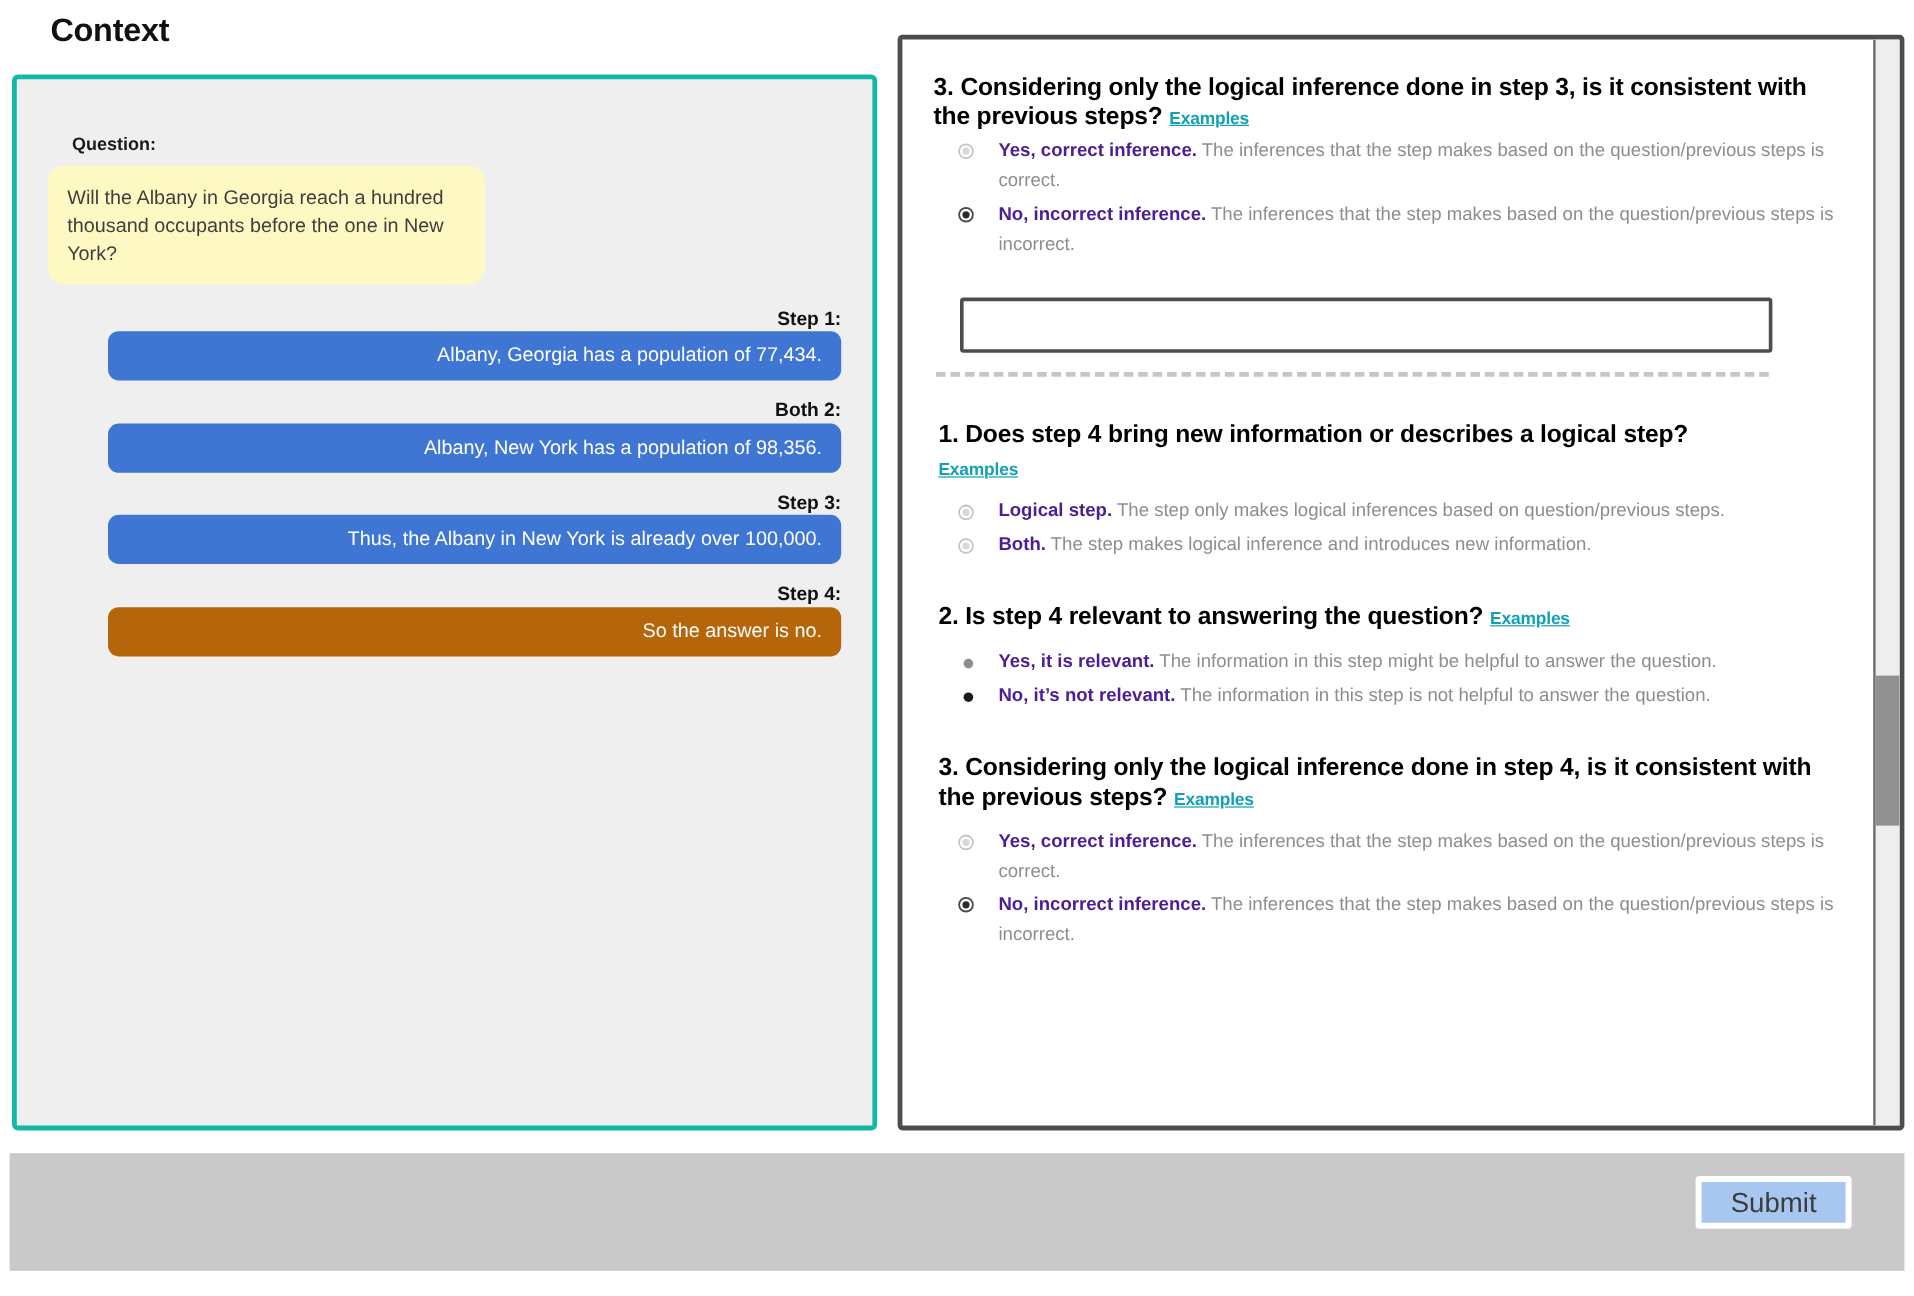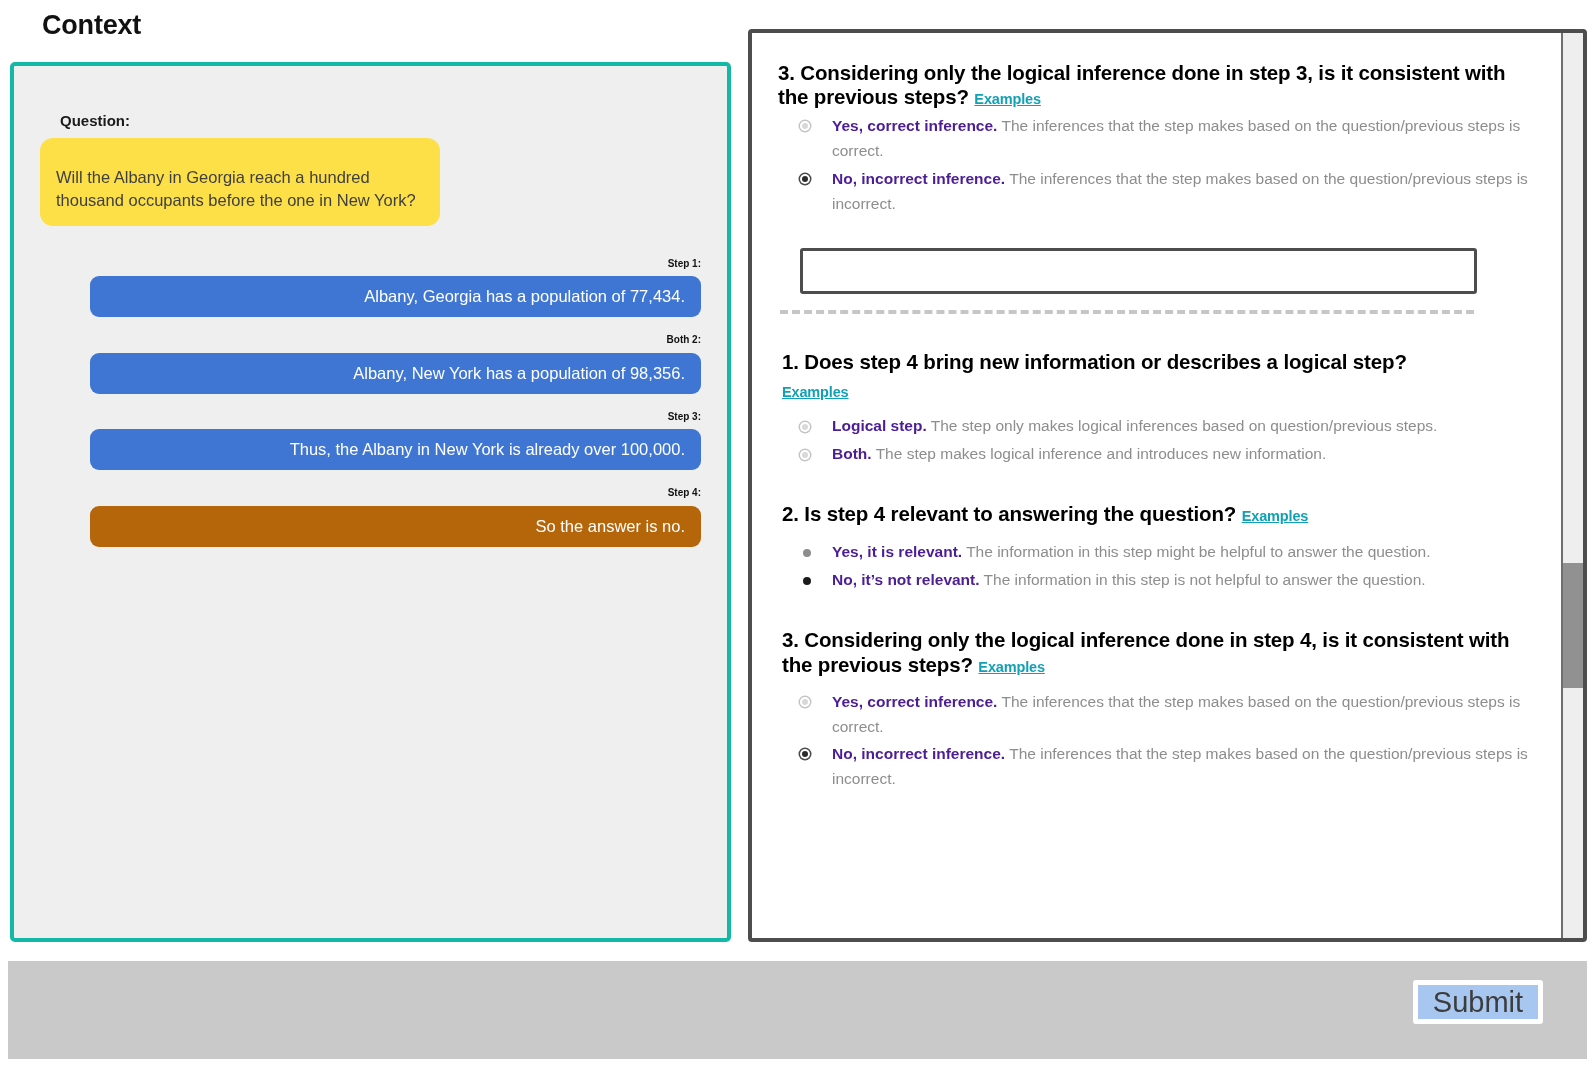--- a/index.html
+++ b/index.html
@@ -24,29 +24,29 @@
     background: #efefef;
     border: 4px solid #14b8a6;
     border-radius: 5px;
   }
   .question-label {
     position: absolute; left: 46px; top: 46px;
     font-size: 15px; font-weight: bold; color: #1a1a1a;
   }
   .question-bubble {
     position: absolute; left: 26px; top: 72px;
-    width: 400px;
-    background: #fde047;
+    width: 364px;
+    background: #fef9c3;
     border-radius: 13px;
-    padding: 28px 16px 13px 16px;
+    padding: 16px 16px 13px 16px;
     font-size: 16.5px; line-height: 1.42; color: #3f3f3f;
   }
   .step-label {
     position: absolute; right: 26px;
-    font-size: 10px; font-weight: bold; color: #111;
+    font-size: 16px; font-weight: bold; color: #111;
     text-align: right;
   }
   .step-bubble {
     position: absolute; left: 76px; right: 26px;
     height: 41px;
     border-radius: 9px;
     display: flex; align-items: center; justify-content: flex-end;
     padding-right: 16px;
     font-size: 16.5px; color: #ffffff;
   }
@@ -58,21 +58,21 @@
     width: 1579px; height: 98px;
     background: #c9c9c9;
   }
   .submit-btn {
     position: absolute; right: 44px; top: 19px;
     width: 130px; height: 44px;
     background: #a8c7f0;
     border: 5px solid #ffffff;
     border-radius: 3px;
     display: flex; align-items: center; justify-content: center;
-    font-size: 29px; color: #3c3c3c;
+    font-size: 23px; color: #3c3c3c;
     cursor: pointer;
     font-family: "Liberation Sans", sans-serif;
   }
 
   
   .task-panel {
     position: absolute; left: 748px; top: 29px;
     width: 839px; height: 913px;
     background: #ffffff;
     border: 4px solid #4d4d4d;

